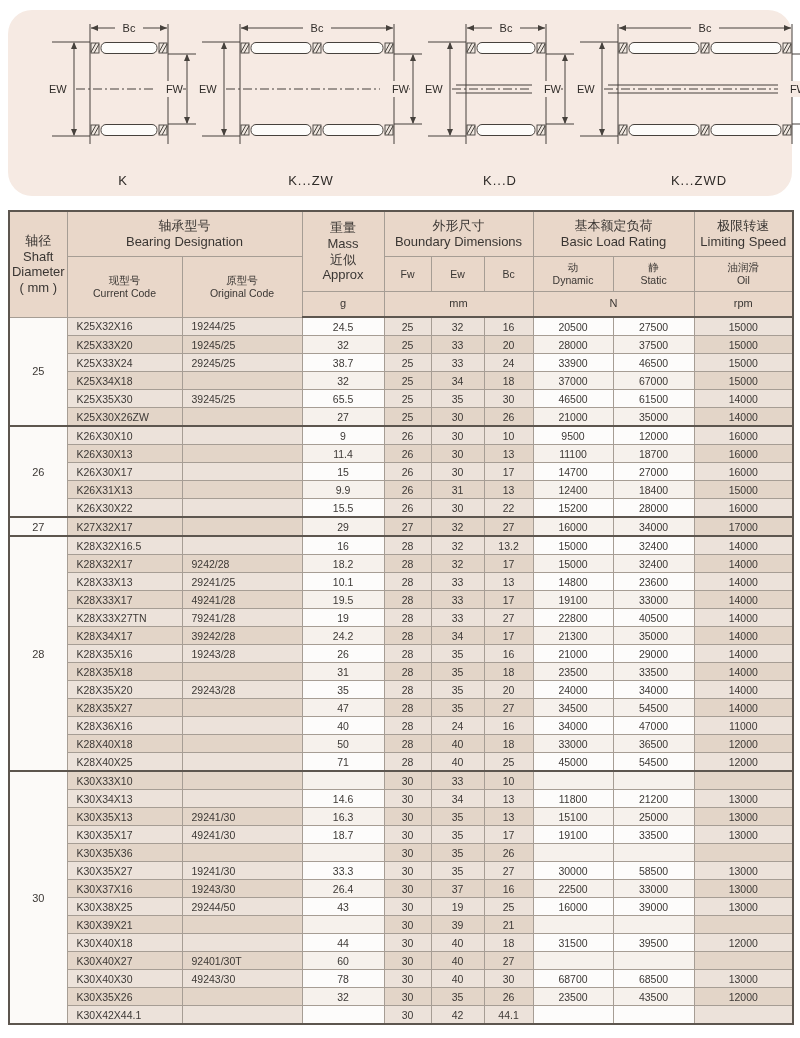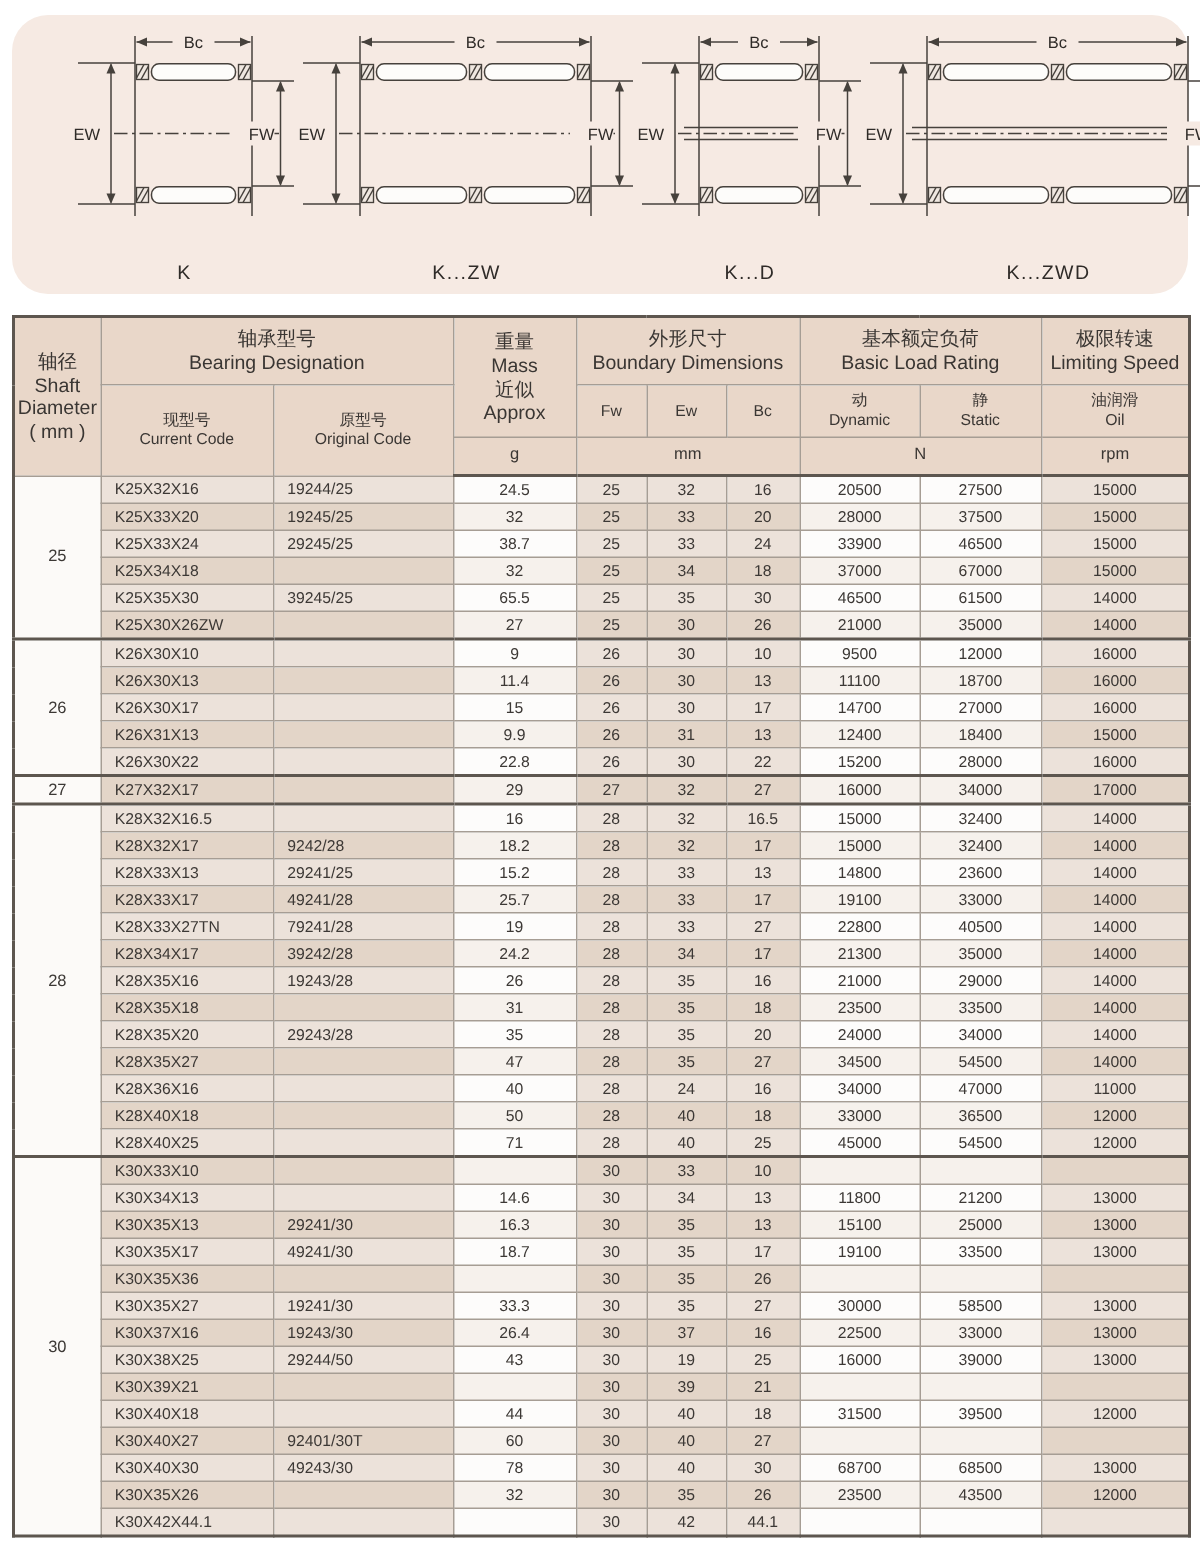--- a/index.html
+++ b/index.html
@@ -400,21 +400,21 @@
         <td class="b">26</td>
         <td class="b">31</td>
         <td class="b">13</td>
         <td class="w">12400</td>
         <td class="w">18400</td>
         <td class="b">15000</td>
       </tr>
       <tr>
         <td class="b L">K26X30X22</td>
         <td class="b L"></td>
-        <td class="w">22.8</td>
+        <td class="w">15.5</td>
         <td class="b">26</td>
         <td class="b">30</td>
         <td class="b">22</td>
         <td class="w">15200</td>
         <td class="w">28000</td>
         <td class="b">16000</td>
       </tr>
       <tr class="gstart">
         <td rowspan="1" class="dia">27</td>
         <td class="b L">K27X32X17</td>
@@ -427,51 +427,51 @@
         <td class="w">34000</td>
         <td class="b">17000</td>
       </tr>
       <tr class="gstart">
         <td rowspan="13" class="dia">28</td>
         <td class="b L">K28X32X16.5</td>
         <td class="b L"></td>
         <td class="w">16</td>
         <td class="b">28</td>
         <td class="b">32</td>
-        <td class="b">16.5</td>
+        <td class="b">13.2</td>
         <td class="w">15000</td>
         <td class="w">32400</td>
         <td class="b">14000</td>
       </tr>
       <tr>
         <td class="b L">K28X32X17</td>
         <td class="b L">9242/28</td>
         <td class="w">18.2</td>
         <td class="b">28</td>
         <td class="b">32</td>
         <td class="b">17</td>
         <td class="w">15000</td>
         <td class="w">32400</td>
         <td class="b">14000</td>
       </tr>
       <tr>
         <td class="b L">K28X33X13</td>
         <td class="b L">29241/25</td>
-        <td class="w">15.2</td>
+        <td class="w">10.1</td>
         <td class="b">28</td>
         <td class="b">33</td>
         <td class="b">13</td>
         <td class="w">14800</td>
         <td class="w">23600</td>
         <td class="b">14000</td>
       </tr>
       <tr>
         <td class="b L">K28X33X17</td>
         <td class="b L">49241/28</td>
-        <td class="w">25.7</td>
+        <td class="w">19.5</td>
         <td class="b">28</td>
         <td class="b">33</td>
         <td class="b">17</td>
         <td class="w">19100</td>
         <td class="w">33000</td>
         <td class="b">14000</td>
       </tr>
       <tr>
         <td class="b L">K28X33X27TN</td>
         <td class="b L">79241/28</td>

